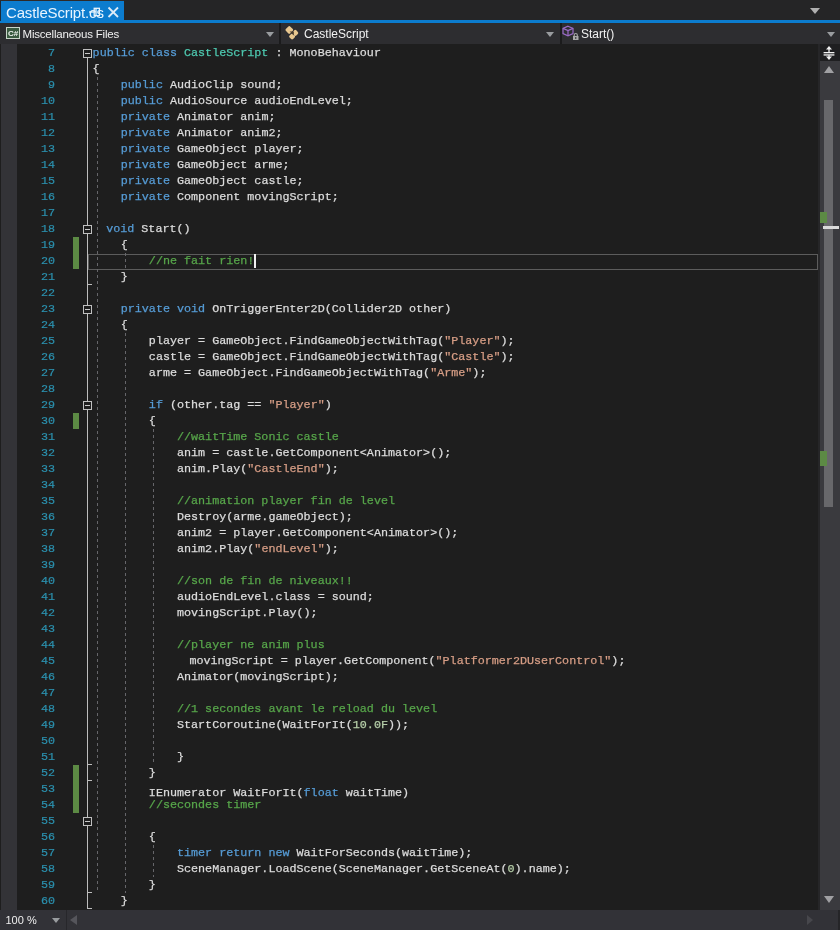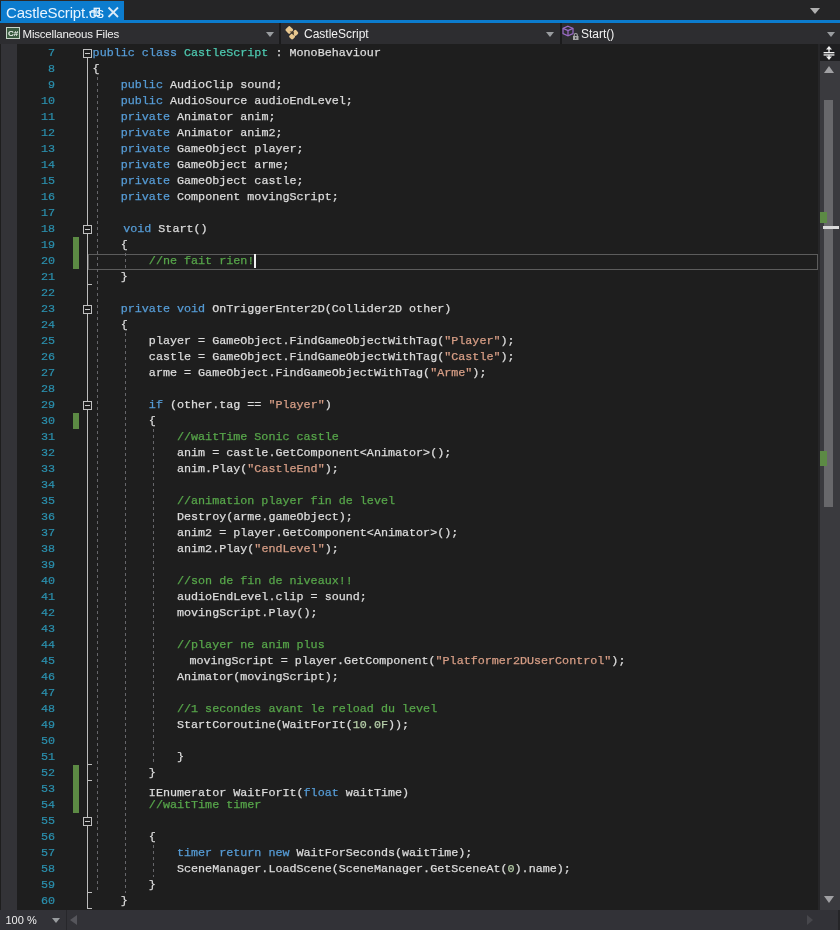--- a/index.html
+++ b/index.html
@@ -152,49 +152,49 @@
 <div class="abs code" style="left:92.6px;top:45px;height:16px"><span class="k">public class </span><span class="c">CastleScript</span> : MonoBehaviour</div>
 <div class="abs code" style="left:92.6px;top:61px;height:16px">{</div>
 <div class="abs code" style="left:92.6px;top:77px;height:16px">    <span class="k">public</span> AudioClip sound;</div>
 <div class="abs code" style="left:92.6px;top:93px;height:16px">    <span class="k">public</span> AudioSource audioEndLevel;</div>
 <div class="abs code" style="left:92.6px;top:109px;height:16px">    <span class="k">private</span> Animator anim;</div>
 <div class="abs code" style="left:92.6px;top:125px;height:16px">    <span class="k">private</span> Animator anim2;</div>
 <div class="abs code" style="left:92.6px;top:141px;height:16px">    <span class="k">private</span> GameObject player;</div>
 <div class="abs code" style="left:92.6px;top:157px;height:16px">    <span class="k">private</span> GameObject arme;</div>
 <div class="abs code" style="left:92.6px;top:173px;height:16px">    <span class="k">private</span> GameObject castle;</div>
 <div class="abs code" style="left:92.6px;top:189px;height:16px">    <span class="k">private</span> Component movingScript;</div>
-<div class="abs code" style="left:95px;top:221px;height:16px">    <span class="k">void</span> Start()</div>
+<div class="abs code" style="left:78px;top:221px;height:16px">    <span class="k">void</span> Start()</div>
 <div class="abs code" style="left:92.6px;top:237px;height:16px">    {</div>
 <div class="abs code" style="left:92.6px;top:253px;height:16px">        <span class="m">//ne fait rien!</span></div>
 <div class="abs code" style="left:92.6px;top:269px;height:16px">    }</div>
 <div class="abs code" style="left:92.6px;top:301px;height:16px">    <span class="k">private void</span> OnTriggerEnter2D(Collider2D other)</div>
 <div class="abs code" style="left:92.6px;top:317px;height:16px">    {</div>
 <div class="abs code" style="left:92.6px;top:333px;height:16px">        player = GameObject.FindGameObjectWithTag(<span class="s">"Player"</span>);</div>
 <div class="abs code" style="left:92.6px;top:349px;height:16px">        castle = GameObject.FindGameObjectWithTag(<span class="s">"Castle"</span>);</div>
 <div class="abs code" style="left:92.6px;top:365px;height:16px">        arme = GameObject.FindGameObjectWithTag(<span class="s">"Arme"</span>);</div>
 <div class="abs code" style="left:92.6px;top:397px;height:16px">        <span class="k">if</span> (other.tag == <span class="s">"Player"</span>)</div>
 <div class="abs code" style="left:92.6px;top:413px;height:16px">        {</div>
 <div class="abs code" style="left:92.6px;top:429px;height:16px">            <span class="m">//waitTime Sonic castle</span></div>
 <div class="abs code" style="left:92.6px;top:445px;height:16px">            anim = castle.GetComponent&lt;Animator&gt;();</div>
 <div class="abs code" style="left:92.6px;top:461px;height:16px">            anim.Play(<span class="s">"CastleEnd"</span>);</div>
 <div class="abs code" style="left:92.6px;top:493px;height:16px">            <span class="m">//animation player fin de level</span></div>
 <div class="abs code" style="left:92.6px;top:509px;height:16px">            Destroy(arme.gameObject);</div>
 <div class="abs code" style="left:92.6px;top:525px;height:16px">            anim2 = player.GetComponent&lt;Animator&gt;();</div>
 <div class="abs code" style="left:92.6px;top:541px;height:16px">            anim2.Play(<span class="s">"endLevel"</span>);</div>
 <div class="abs code" style="left:92.6px;top:573px;height:16px">            <span class="m">//son de fin de niveaux!!</span></div>
-<div class="abs code" style="left:92.6px;top:589px;height:16px">            audioEndLevel.clip = sound;</div>
+<div class="abs code" style="left:92.6px;top:589px;height:16px">            audioEndLevel.class = sound;</div>
 <div class="abs code" style="left:92.6px;top:605px;height:16px">            movingScript.Play();</div>
 <div class="abs code" style="left:92.6px;top:637px;height:16px">            <span class="m">//player ne anim plus</span></div>
 <div class="abs code" style="left:105px;top:653px;height:16px">            movingScript = player.GetComponent(<span class="s">"Platformer2DUserControl"</span>);</div>
 <div class="abs code" style="left:92.6px;top:669px;height:16px">            Animator(movingScript);</div>
 <div class="abs code" style="left:92.6px;top:701px;height:16px">            <span class="m">//1 secondes avant le reload du level</span></div>
 <div class="abs code" style="left:92.6px;top:717px;height:16px">            StartCoroutine(WaitForIt(<span class="n">10.0F</span>));</div>
 <div class="abs code" style="left:92.6px;top:749px;height:16px">            }</div>
 <div class="abs code" style="left:92.6px;top:765px;height:16px">        }</div>
-<div class="abs code" style="left:92.6px;top:797px;height:16px">        <span class="m">//waitTime timer</span></div>
+<div class="abs code" style="left:92.6px;top:797px;height:16px">        <span class="m">//secondes timer</span></div>
 <div class="abs code" style="left:92.6px;top:785px;height:16px">        IEnumerator WaitForIt(<span class="k">float</span> waitTime)</div>
 <div class="abs code" style="left:92.6px;top:829px;height:16px">        {</div>
 <div class="abs code" style="left:92.6px;top:845px;height:16px">            <span class="k">timer return new</span> WaitForSeconds(waitTime);</div>
 <div class="abs code" style="left:92.6px;top:861px;height:16px">            SceneManager.LoadScene(SceneManager.GetSceneAt(<span class="n">0</span>).name);</div>
 <div class="abs code" style="left:92.6px;top:877px;height:16px">        }</div>
 <div class="abs code" style="left:92.6px;top:893px;height:16px">    }</div>
 <div class="abs" style="left:254.3px;top:254px;width:1.5px;height:14px;background:#f0f0f0"></div>
 <div class="abs" style="left:818px;top:44px;width:2px;height:866px;background:#262628"></div>
 <div class="abs" style="left:820px;top:44px;width:20px;height:866px;background:#3a3a3e"></div>
 <div class="abs" style="left:820px;top:44px;width:20px;height:17px;background:#1f1f21"></div>

